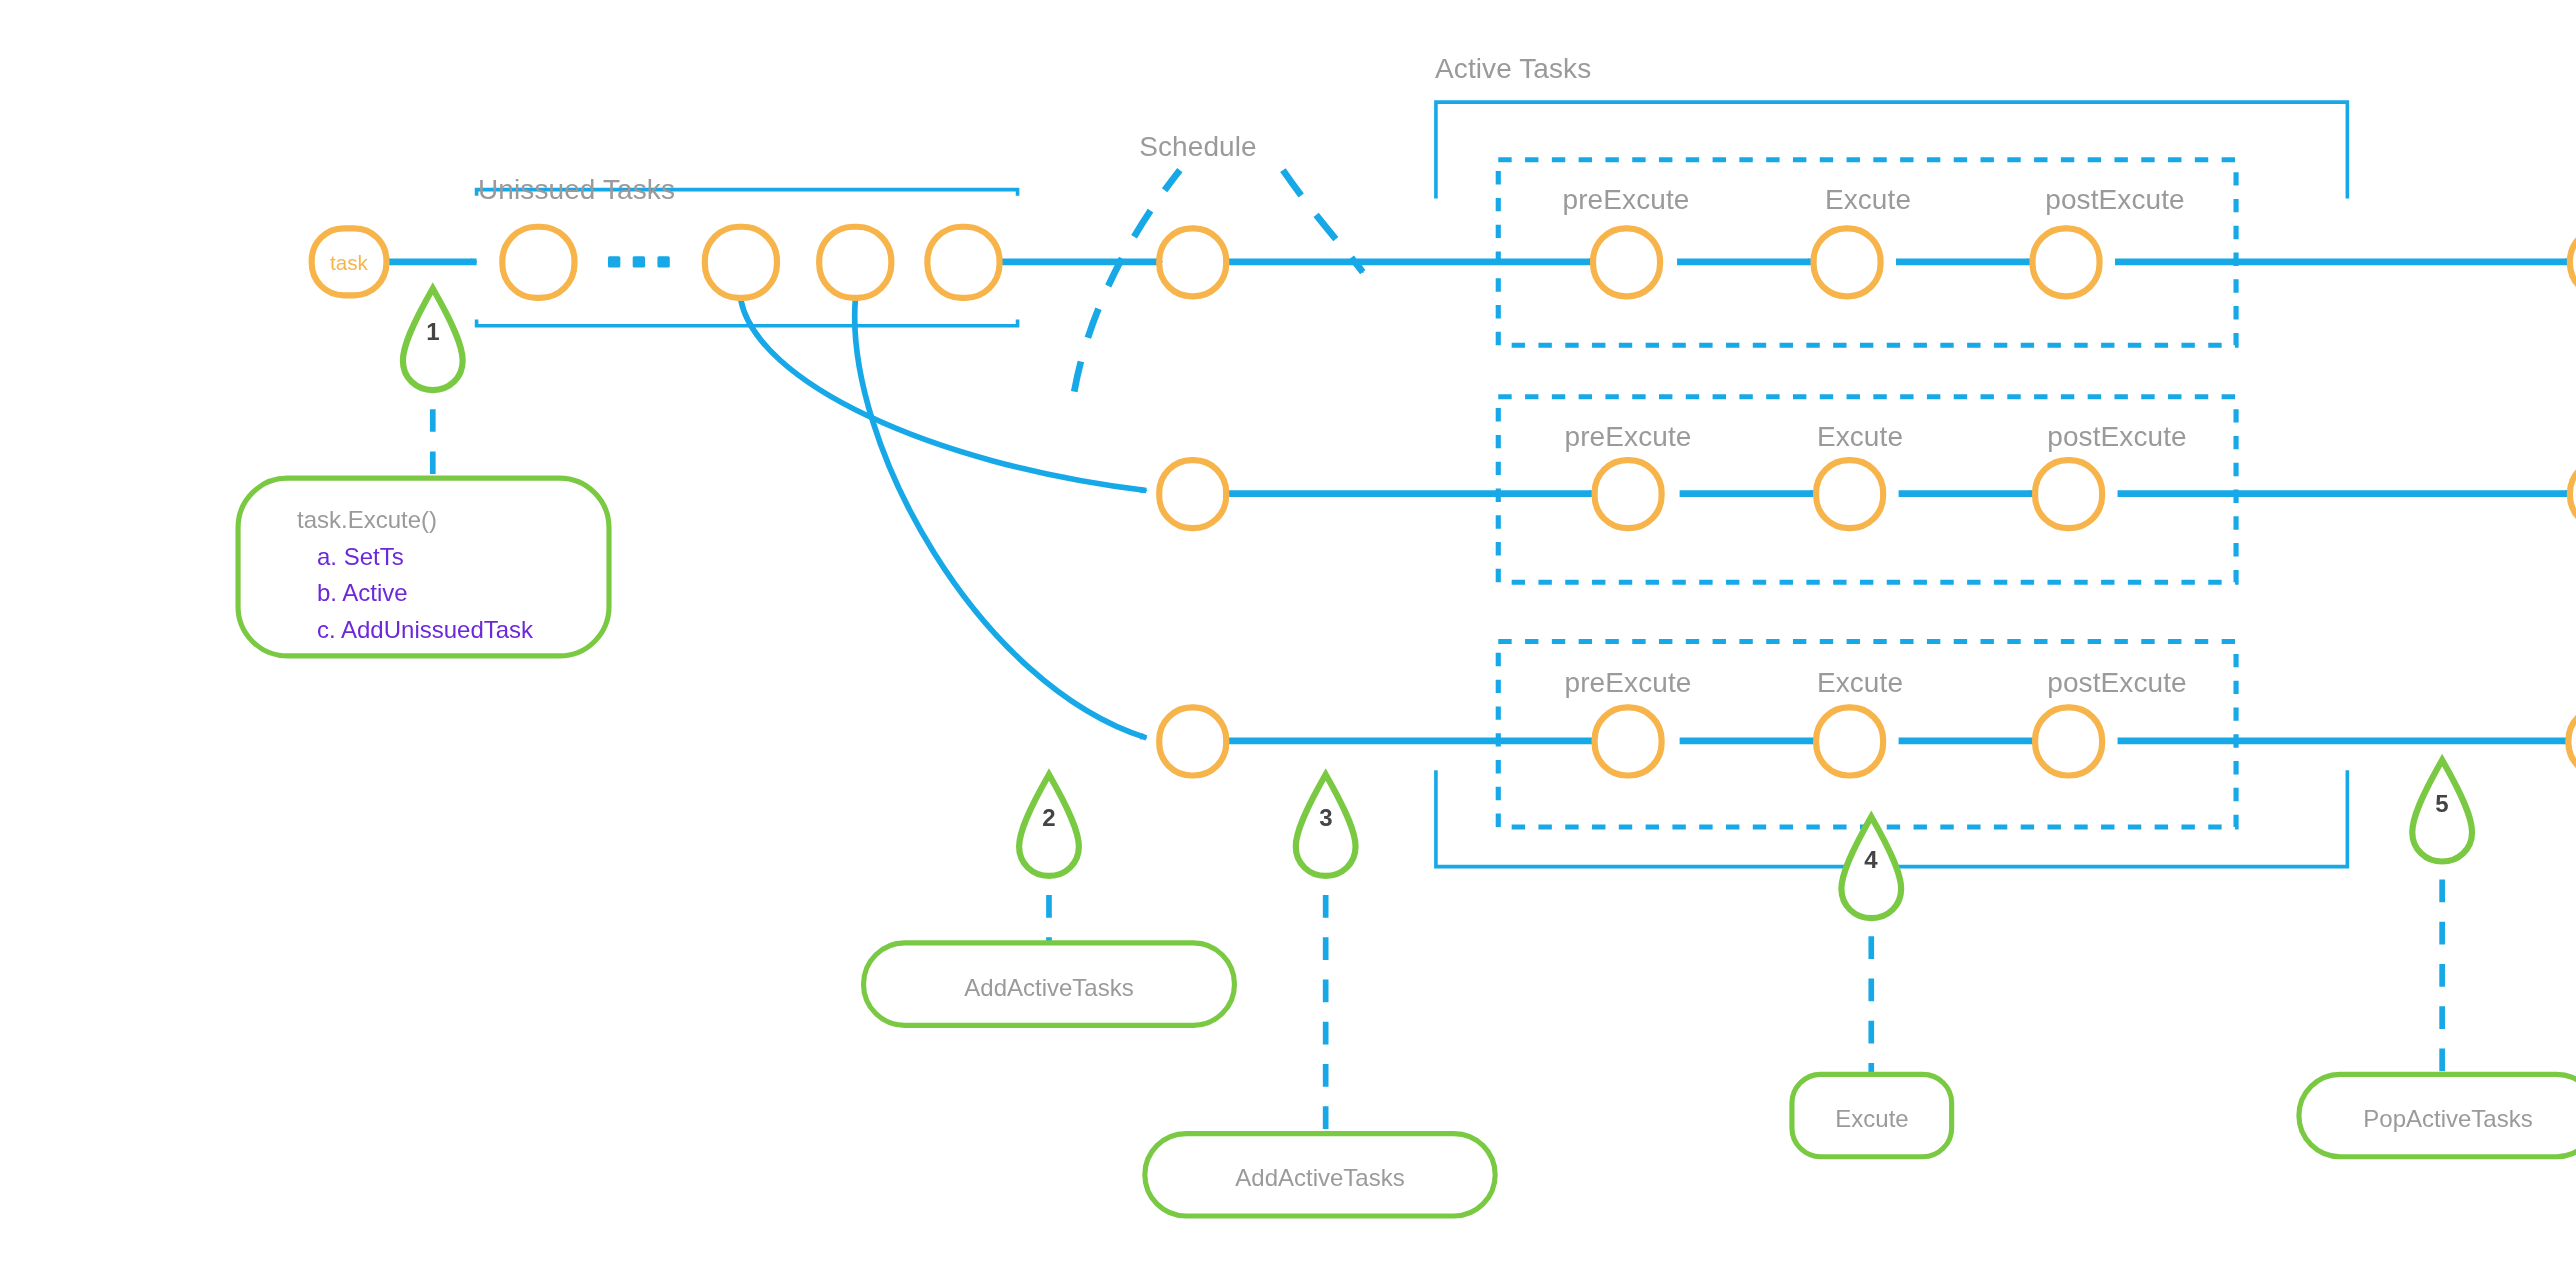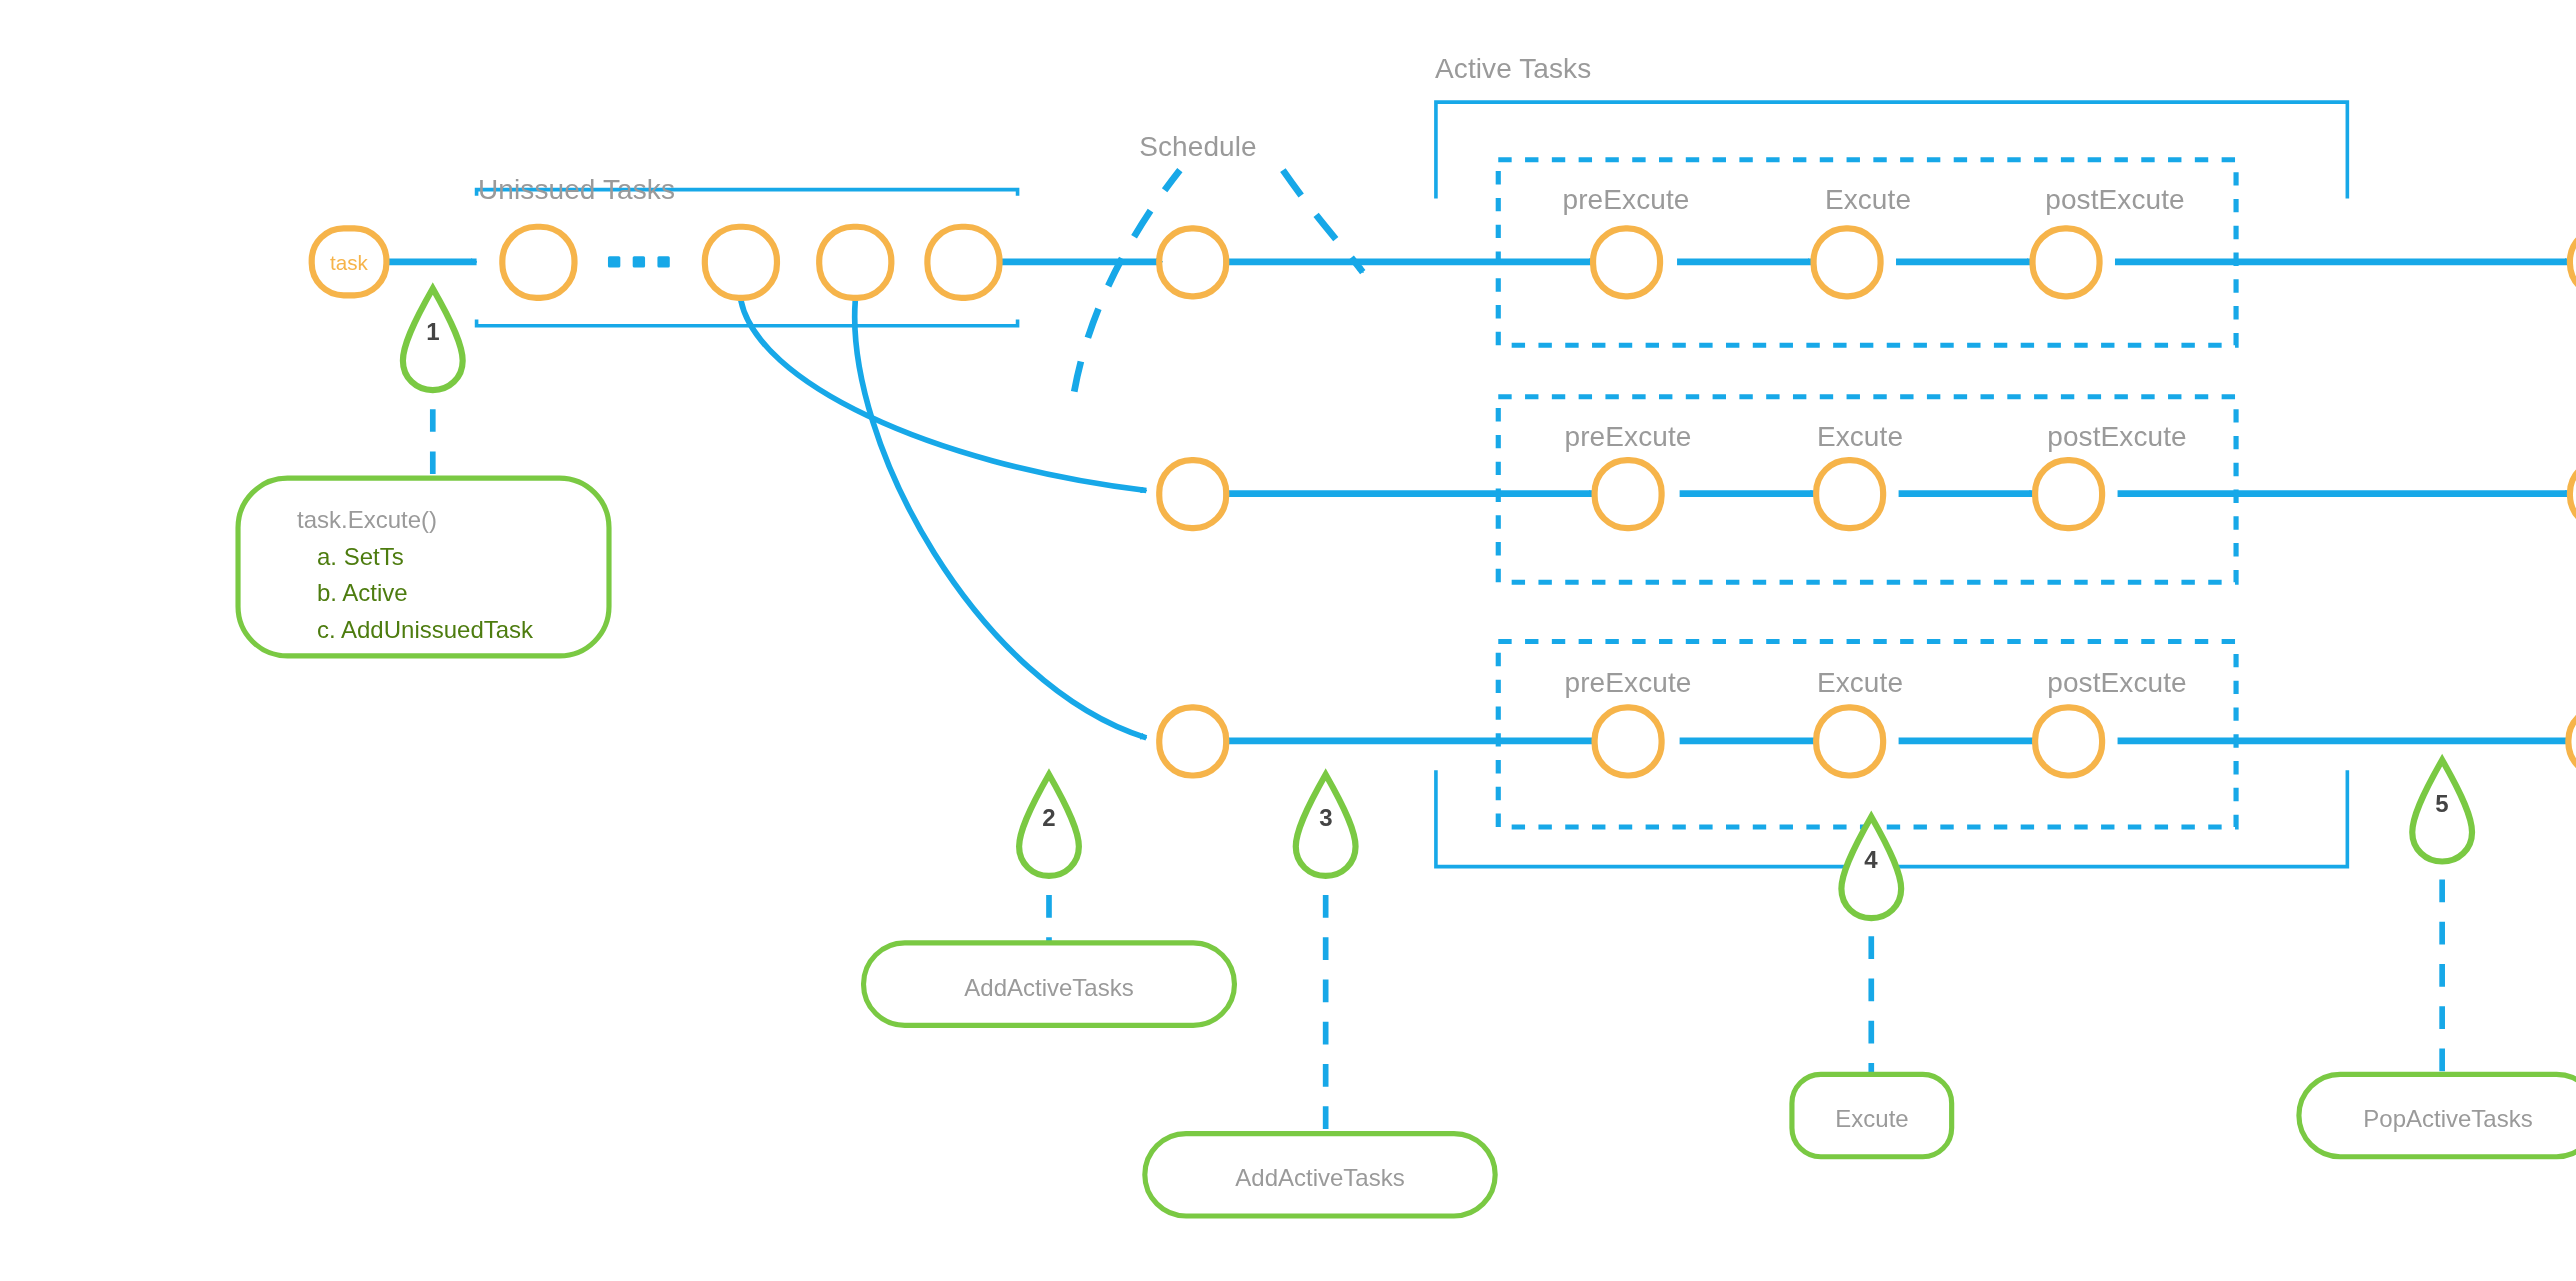--- a/index.html
+++ b/index.html
@@ -38,21 +38,21 @@
   .callout-text{
     position:absolute;
     color:#9a9a9a;
     font-size:24px;
     white-space:nowrap;
     line-height:1.5;
   }
   .callout-text.c{transform:translateX(-50%);text-align:center;}
   .callout-list{
     position:absolute;
-    color:#4d7c0f;
+    color:#6d28d9;
     font-size:24px;
     line-height:1.52;
     white-space:nowrap;
   }
 </style>
 </head>
 <body>
 
 <div id="stage">
 

